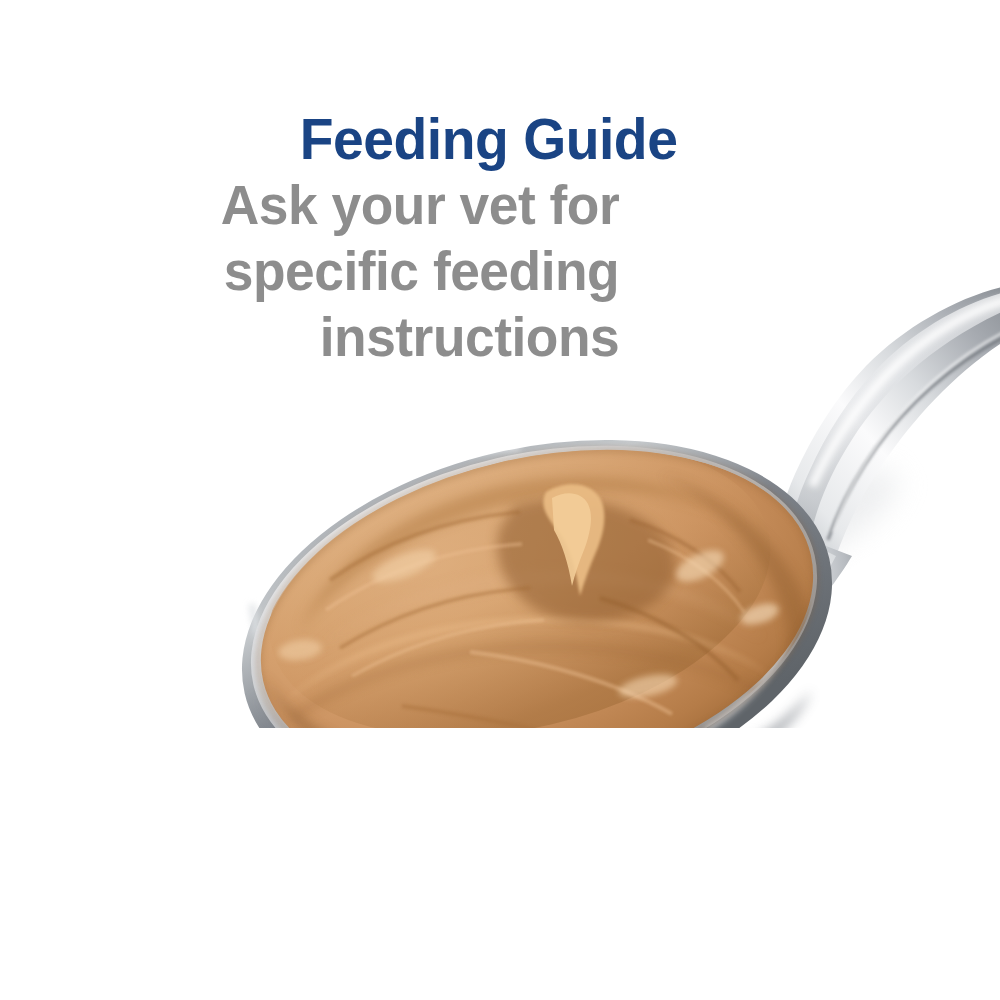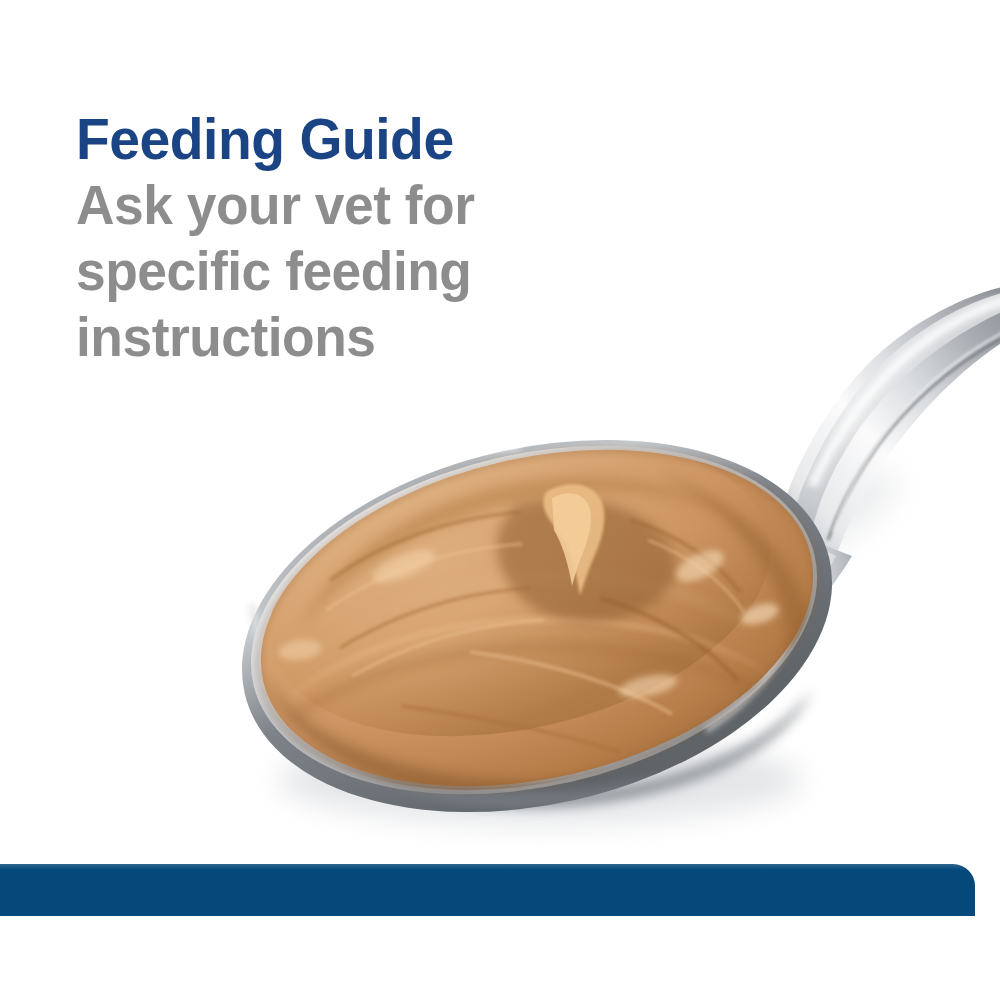--- a/index.html
+++ b/index.html
@@ -76,21 +76,21 @@
     left: 0; top: 0;
     width: 100%;
     height: 6px;
     background: linear-gradient(180deg, rgba(255,255,255,0.16), rgba(255,255,255,0));
     border-top-right-radius: 22px;
   }
 </style>
 </head>
 <body>
 
-<div id="page" style="width: 1000px; height: 916px; background: rgb(255, 255, 255);">
+<div id="page" style="width: 1000px; height: 728px; background: rgb(255, 255, 255); text-align: right;">
 
   <div class="spoon-wrap">
     <svg class="spoon-svg" viewBox="0 0 1000 1000" xmlns="http://www.w3.org/2000/svg">
       <defs>
 
         <linearGradient id="handleGrad" x1="0" y1="1" x2="1" y2="0">
           <stop offset="0%" stop-color="#b9bdc2"></stop>
           <stop offset="18%" stop-color="#e7e9eb"></stop>
           <stop offset="42%" stop-color="#fbfbfc"></stop>
           <stop offset="62%" stop-color="#d8dbde"></stop>

